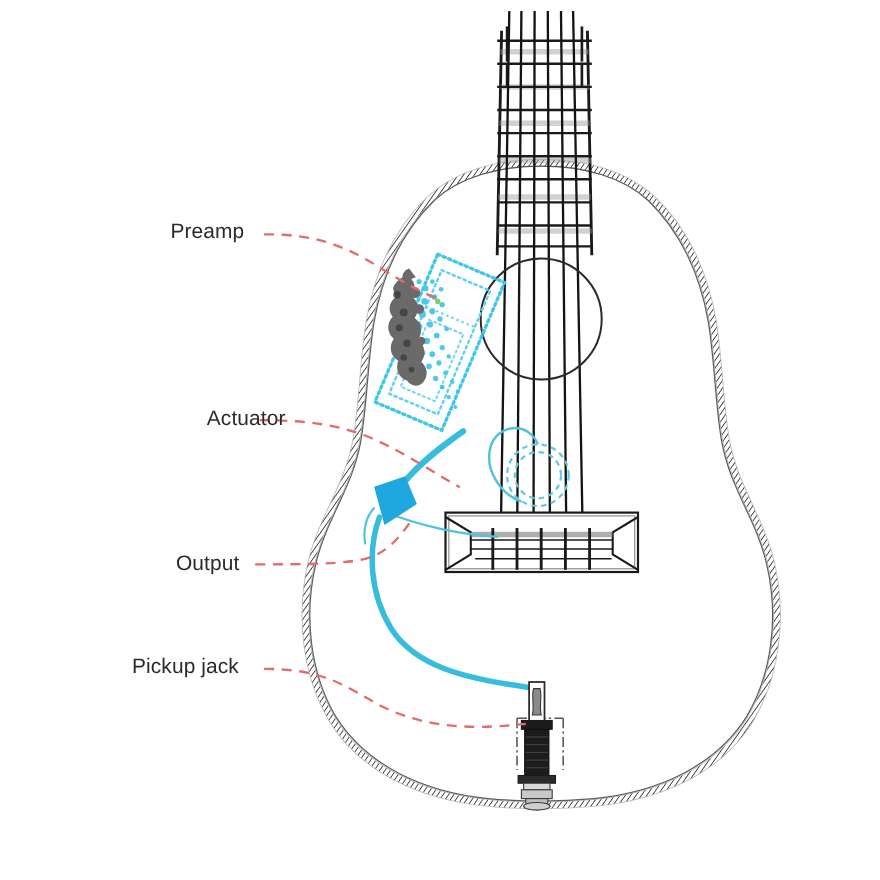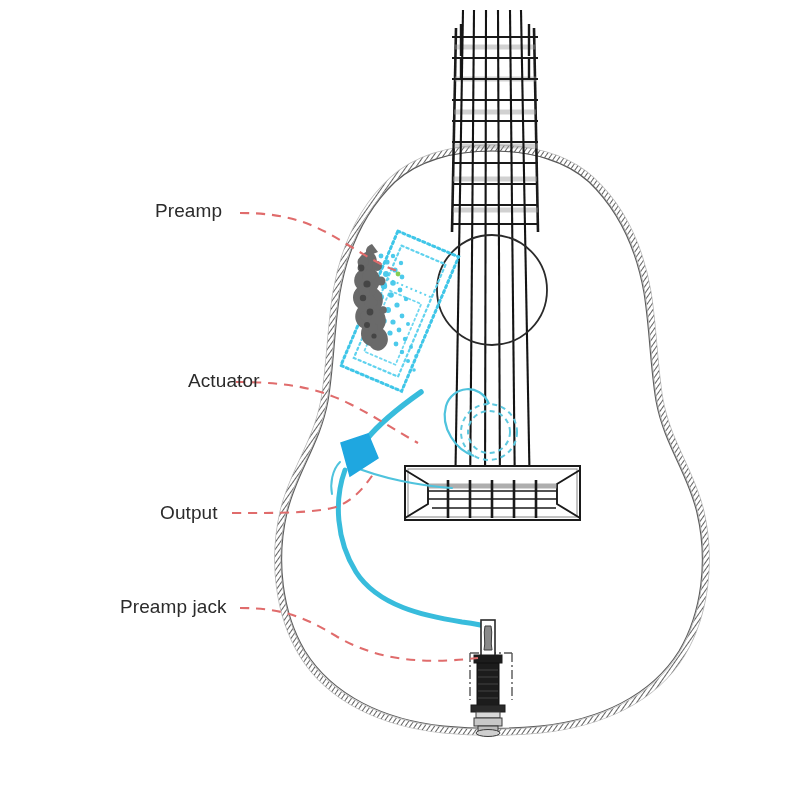--- a/index.html
+++ b/index.html
@@ -322,15 +322,15 @@
       <path d="M 240 608 C 284 608, 306 618, 336 636 C 386 666, 440 662, 478 658"></path>
     </g>
   </svg>
 
   <div id="lbl-preamp" class="callout-label">Preamp</div>
 
   <div id="lbl-actuator" class="callout-label">Actuator</div>
 
   <div id="lbl-pickup" class="callout-label">Output</div>
 
-  <div id="lbl-output" class="callout-label">Preamp jack</div>
+  <div id="lbl-output" class="callout-label">Pickup jack</div>
 
 </div>
 
 </body></html>

